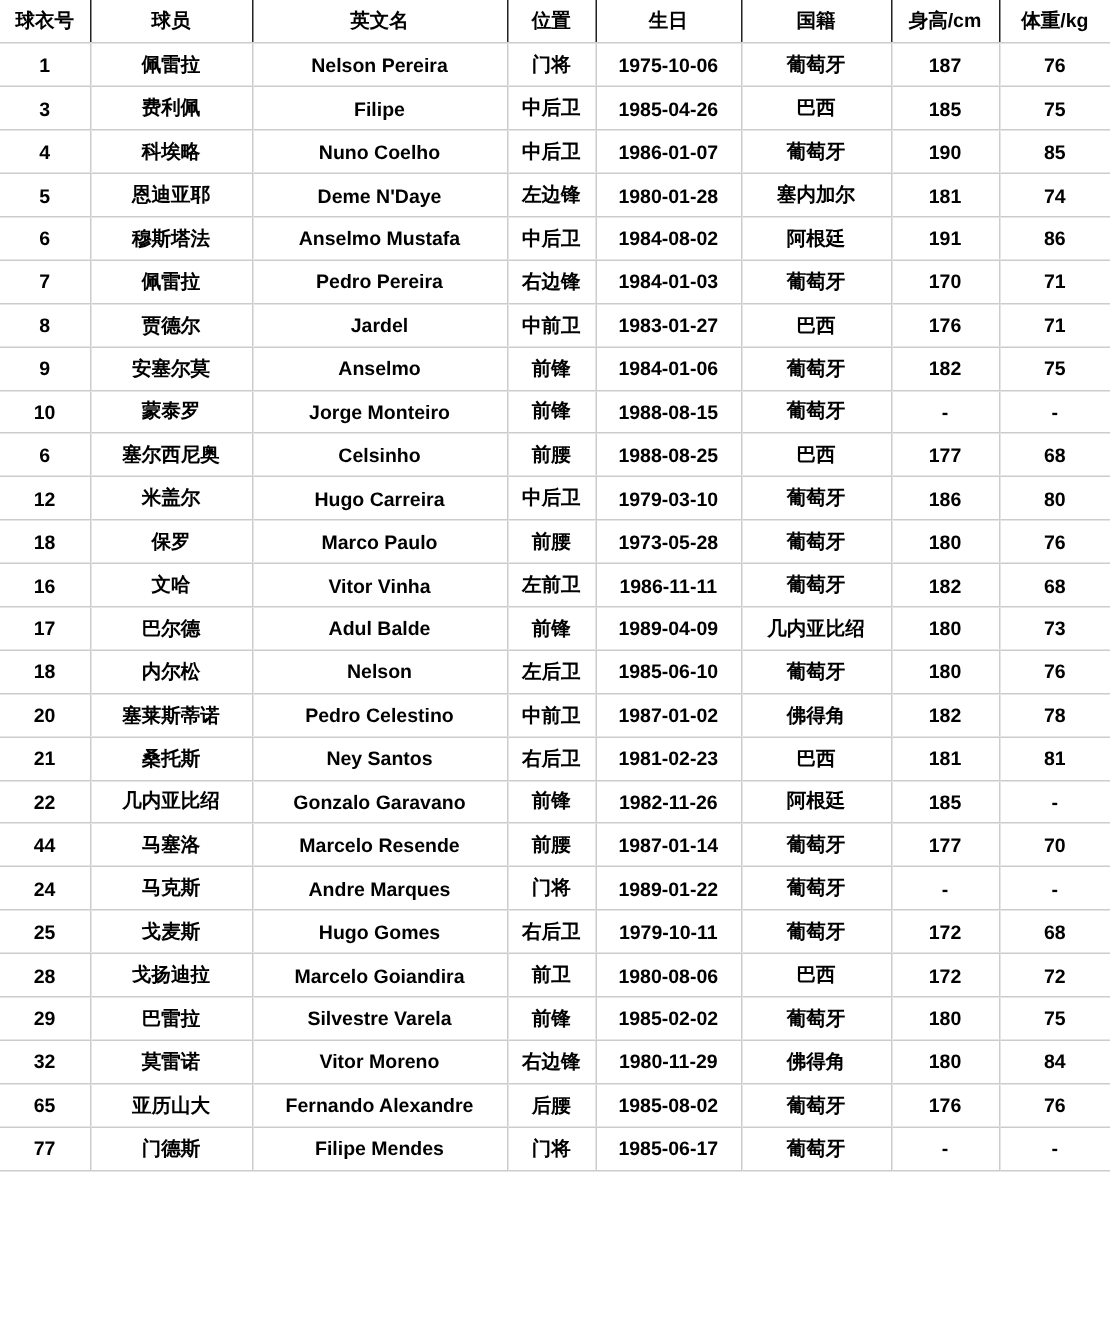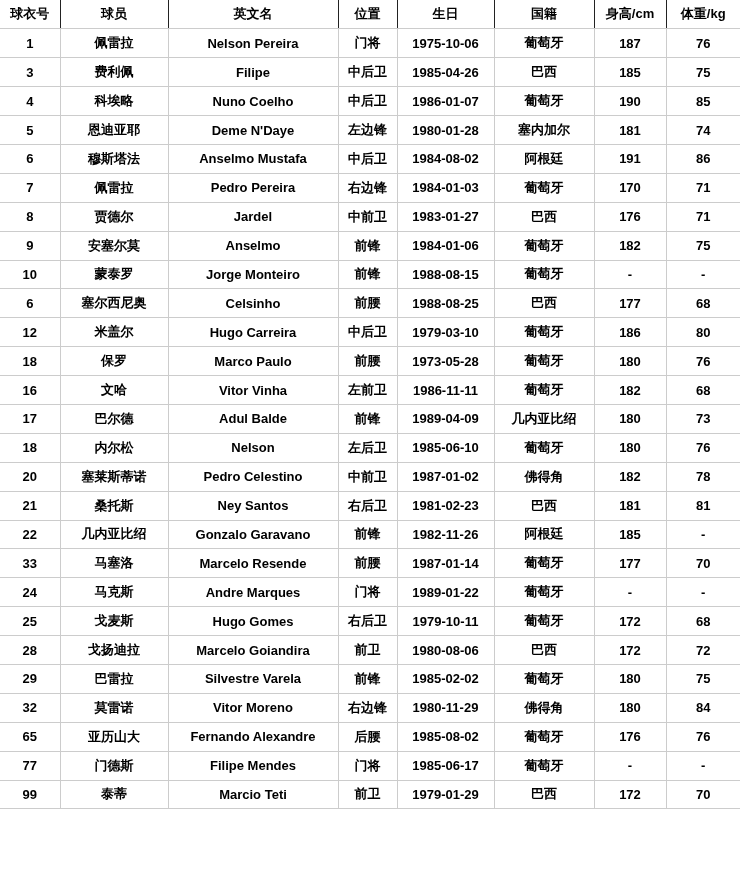--- a/index.html
+++ b/index.html
@@ -254,21 +254,21 @@
         <td>22</td>
         <td>几内亚比绍</td>
         <td>Gonzalo Garavano</td>
         <td>前锋</td>
         <td>1982-11-26</td>
         <td>阿根廷</td>
         <td>185</td>
         <td>-</td>
       </tr>
       <tr>
-        <td>33</td>
+        <td>44</td>
         <td>马塞洛</td>
         <td>Marcelo Resende</td>
         <td>前腰</td>
         <td>1987-01-14</td>
         <td>葡萄牙</td>
         <td>177</td>
         <td>70</td>
       </tr>
       <tr>
         <td>24</td>
@@ -333,24 +333,14 @@
       <tr>
         <td>77</td>
         <td>门德斯</td>
         <td>Filipe Mendes</td>
         <td>门将</td>
         <td>1985-06-17</td>
         <td>葡萄牙</td>
         <td>-</td>
         <td>-</td>
       </tr>
-      <tr>
-        <td>99</td>
-        <td>泰蒂</td>
-        <td>Marcio Teti</td>
-        <td>前卫</td>
-        <td>1979-01-29</td>
-        <td>巴西</td>
-        <td>172</td>
-        <td>70</td>
-      </tr>
     </tbody>
 </table>
 
 </body></html>

